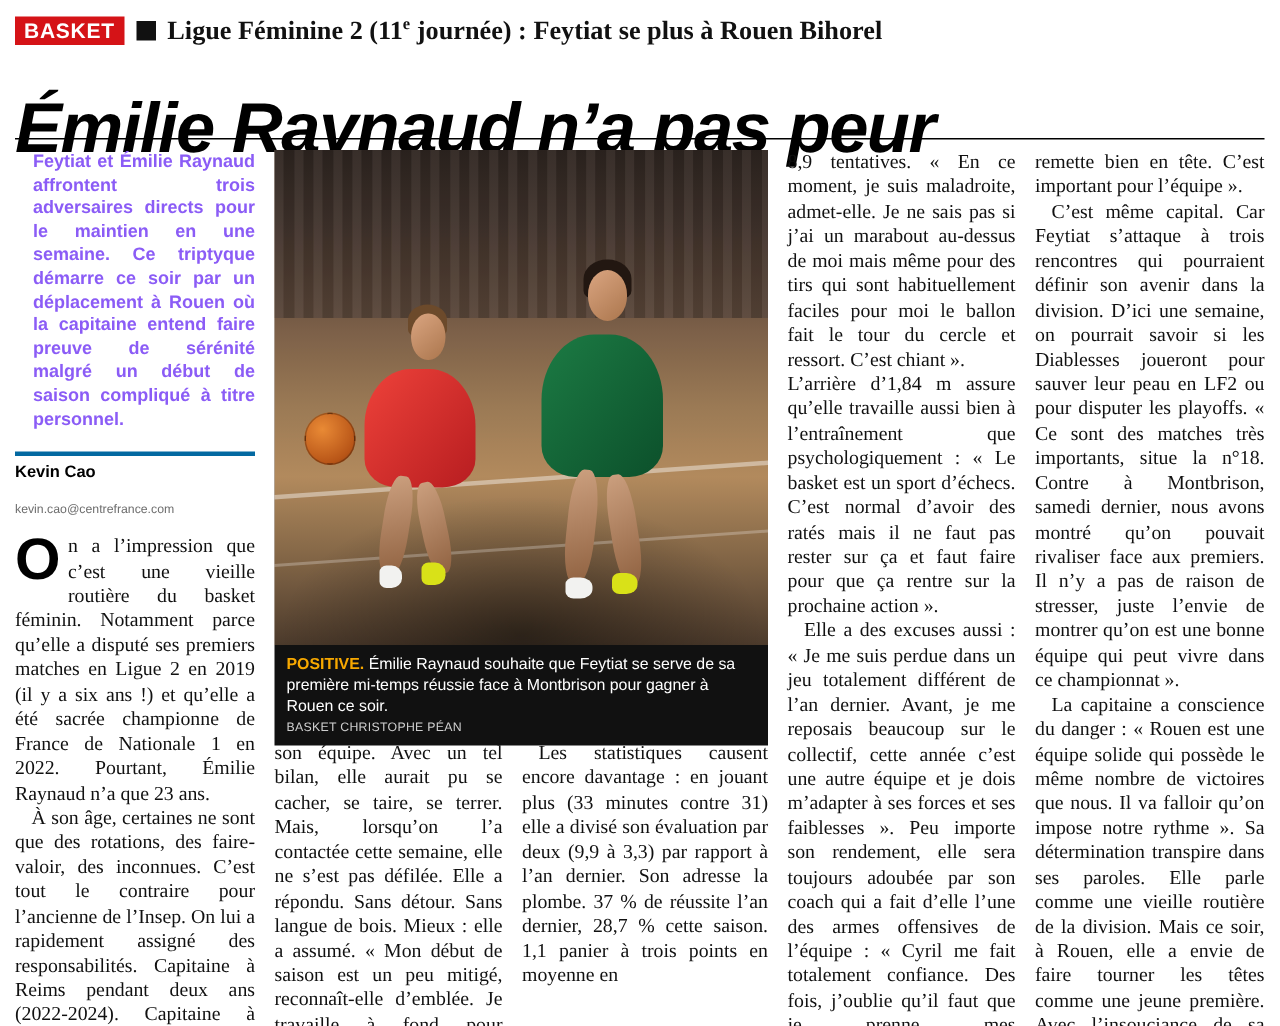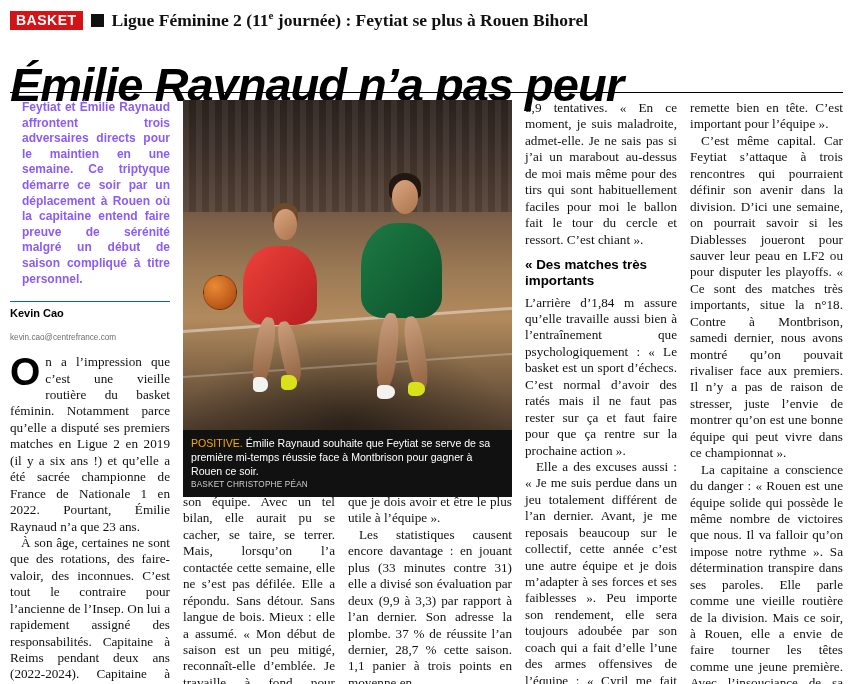--- a/index.html
+++ b/index.html
@@ -99,21 +99,21 @@
     font-weight: bold;
     font-size: 12px;
     line-height: 1.30;
     text-align: justify;
     color: #8b5cf6;
     margin-left: 12px;
   }
 
   .byline {
     margin-top: 14px;
-    border-top: 1px solid #0369a1;
+    border-top: 3px solid #0369a1;
     padding-top: 5px;
   }
   .byline-name {
     font-family: "Liberation Sans", sans-serif;
     font-weight: bold;
     font-size: 11px;
     color: #000000;
   }
   .byline-mail {
     font-family: "Liberation Sans", sans-serif;
@@ -261,21 +261,21 @@
     color: #ffffff;
     box-sizing: border-box;
     padding: 7px 8px 8px 8px;
   }
   .caption-text {
     font-family: "Liberation Sans", sans-serif;
     font-size: 10.6px;
     line-height: 1.30;
   }
   .caption-lead {
-    font-weight: normal;
+    font-weight: bold;
     color: #f7a800;
     margin-top: 28px;
   }
   .caption-credit {
     font-family: "Liberation Sans", sans-serif;
     font-size: 8.2px;
     color: #cfcfcf;
     margin-top: 2px;
     letter-spacing: 0.2px;
   }
@@ -348,29 +348,27 @@
   <div class="caption-box">
     <div class="caption-text"><span class="caption-lead">POSITIVE.</span><span> Émilie Raynaud souhaite que Feytiat se serve de sa première mi-temps réussie face à Montbrison pour gagner à Rouen ce soir.</span></div>
     <div class="caption-credit">BASKET CHRISTOPHE PÉAN</div>
   </div>
 
   <div class="lower lower-a body-text">
     <p class="first">son équipe. Avec un tel bilan, elle aurait pu se cacher, se taire, se terrer. Mais, lorsqu’on l’a contactée cette semaine, elle ne s’est pas défilée. Elle a répondu. Sans détour. Sans langue de bois. Mieux : elle a assumé. « Mon début de saison est un peu mitigé, reconnaît-elle d’emblée. Je travaille à fond pour retrouver le rôle</p>
   </div>
 
   <div class="lower lower-b body-text">
-    <p class="first">que je dois avoir et être le plus utile à l’équipe ».</p>
     <p>Les statistiques causent encore davantage : en jouant plus (33 minutes contre 31) elle a divisé son évaluation par deux (9,9 à 3,3) par rapport à l’an dernier. Son adresse la plombe. 37 % de réussite l’an dernier, 28,7 % cette saison. 1,1 panier à trois points en moyenne en</p>
   </div>
 
   <div class="col col-3">
     <div class="body-text">
       <p class="first">8,9 tentatives. « En ce moment, je suis maladroite, admet-elle. Je ne sais pas si j’ai un marabout au-dessus de moi mais même pour des tirs qui sont habituellement faciles pour moi le ballon fait le tour du cercle et ressort. C’est chiant ».</p>
     </div>
-    <div class="subhead">« Des matches très importants</div>
     <div class="body-text">
       <p class="first">L’arrière d’1,84 m assure qu’elle travaille aussi bien à l’entraînement que psychologiquement : « Le basket est un sport d’échecs. C’est normal d’avoir des ratés mais il ne faut pas rester sur ça et faut faire pour que ça rentre sur la prochaine action ».</p>
       <p>Elle a des excuses aussi : « Je me suis perdue dans un jeu totalement différent de l’an dernier. Avant, je me reposais beaucoup sur le collectif, cette année c’est une autre équipe et je dois m’adapter à ses forces et ses faiblesses ». Peu importe son rendement, elle sera toujours adoubée par son coach qui a fait d’elle l’une des armes offensives de l’équipe : « Cyril me fait totalement confiance. Des fois, j’oublie qu’il faut que je prenne mes responsabilités. Il faut que je me le</p>
     </div>
   </div>
 
   <div class="col col-4">
     <div class="body-text">
       <p class="first">remette bien en tête. C’est important pour l’équipe ».</p>
       <p>C’est même capital. Car Feytiat s’attaque à trois rencontres qui pourraient définir son avenir dans la division. D’ici une semaine, on pourrait savoir si les Diablesses joueront pour sauver leur peau en LF2 ou pour disputer les playoffs. « Ce sont des matches très importants, situe la n°18. Contre à Montbrison, samedi dernier, nous avons montré qu’on pouvait rivaliser face aux premiers. Il n’y a pas de raison de stresser, juste l’envie de montrer qu’on est une bonne équipe qui peut vivre dans ce championnat ».</p>

